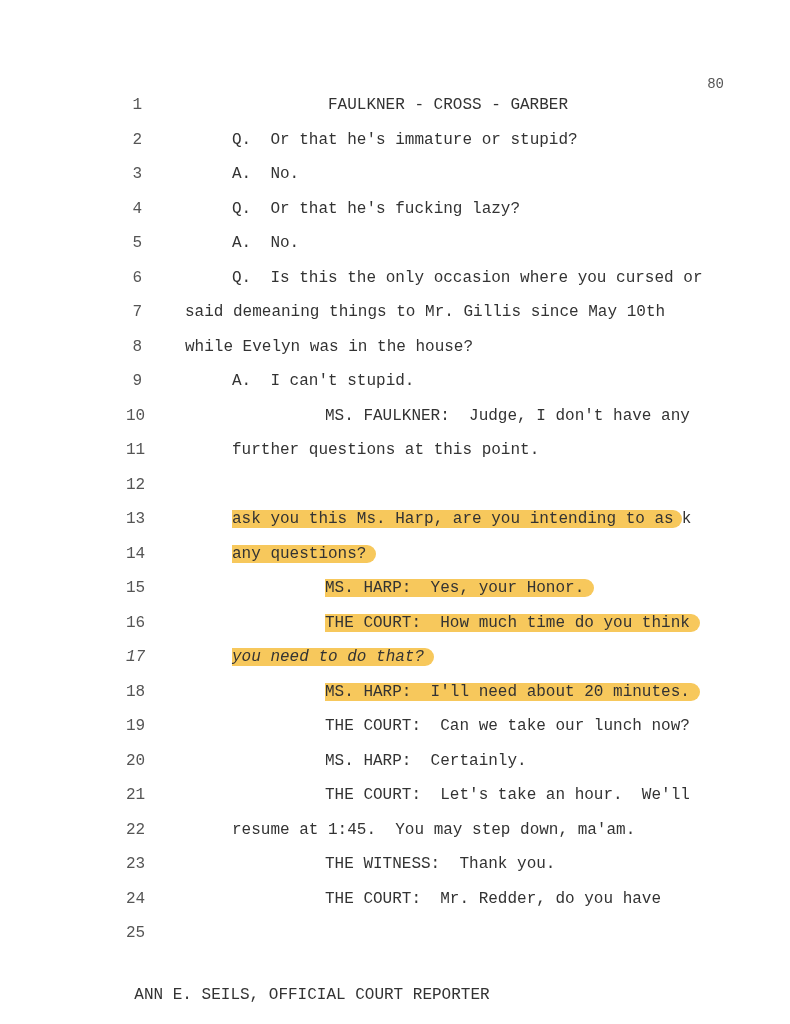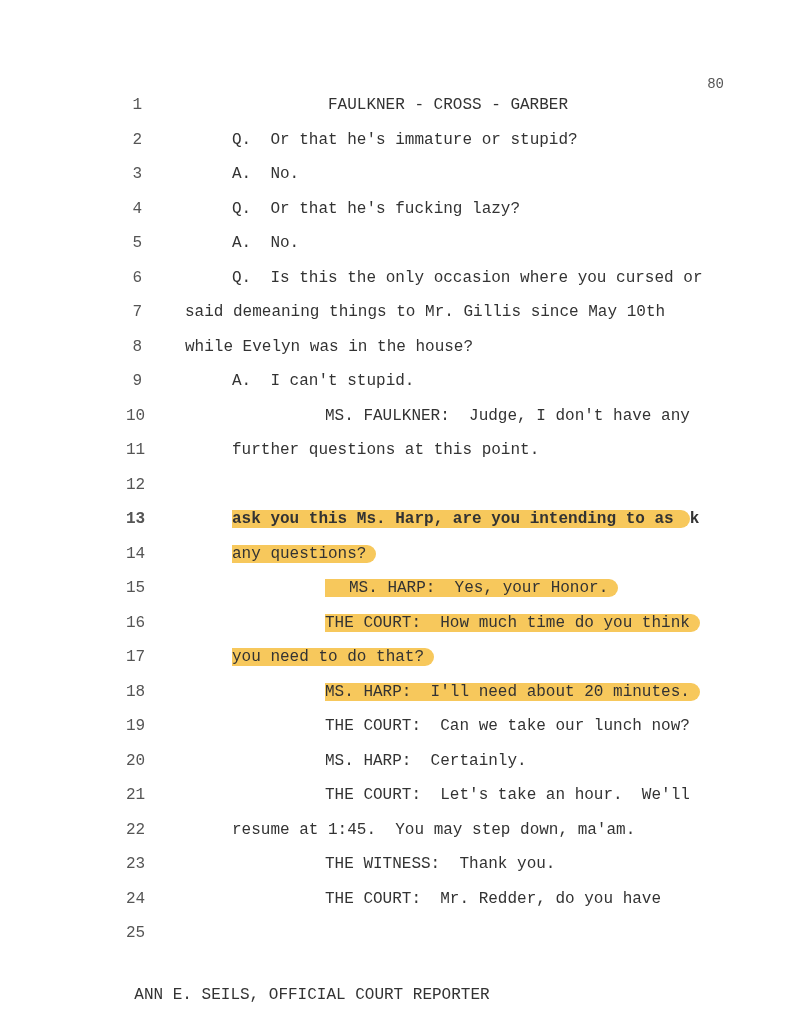--- a/index.html
+++ b/index.html
@@ -61,37 +61,37 @@
       <span class="ln">10</span>
       <span class="txt ind2"><span>MS. FAULKNER:  Judge, I don't have any</span></span>
     </div>
     <div class="line" style="top: 440px;">
       <span class="ln">11</span>
       <span class="txt ind1"><span>further questions at this point.</span></span>
     </div>
     <div class="line" style="top: 474.5px;">
       <span class="ln">12</span>
     </div>
-    <div class="line" style="top: 509px; font-weight: bold;">
+    <div class="line" style="top: 509px;">
       <span class="ln">13</span>
-      <span class="txt ind1"><span class="hl" style="background: rgb(247, 200, 92); padding-right: 16px; margin-top: 20px;">ask you this Ms. Harp, are you intending to as</span><span>k</span></span>
+      <span class="txt ind1"><span class="hl" style="background: rgb(247, 200, 92); padding-right: 8px; margin-top: 20px;">ask you this Ms. Harp, are you intending to as</span><span>k</span></span>
     </div>
     <div class="line" style="top: 543.5px;">
       <span class="ln">14</span>
       <span class="txt ind1"><span class="hl" style="background: rgb(247, 200, 92);">any questions?</span></span>
     </div>
     <div class="line" style="top: 578px;">
       <span class="ln">15</span>
-      <span class="txt ind2"><span class="hl" style="background: rgb(247, 200, 92); padding-left: 24px;">MS. HARP:  Yes, your Honor.</span></span>
+      <span class="txt ind2"><span class="hl" style="background: rgb(247, 200, 92);">MS. HARP:  Yes, your Honor.</span></span>
     </div>
     <div class="line" style="top: 612.5px;">
       <span class="ln">16</span>
       <span class="txt ind2"><span class="hl" style="background: rgb(247, 200, 92);">THE COURT:  How much time do you think</span></span>
     </div>
-    <div class="line" style="top: 647px;">
+    <div class="line" style="top: 647px; font-style: italic;">
       <span class="ln">17</span>
       <span class="txt ind1"><span class="hl" style="background: rgb(247, 200, 92);">you need to do that?</span></span>
     </div>
     <div class="line" style="top: 681.5px; padding-left: 46px;">
       <span class="ln">18</span>
       <span class="txt ind2"><span class="hl" style="background: rgb(247, 200, 92);">MS. HARP:  I'll need about 20 minutes.</span></span>
     </div>
     <div class="line" style="top: 716px;">
       <span class="ln">19</span>
       <span class="txt ind2"><span>THE COURT:  Can we take our lunch now?</span></span>

